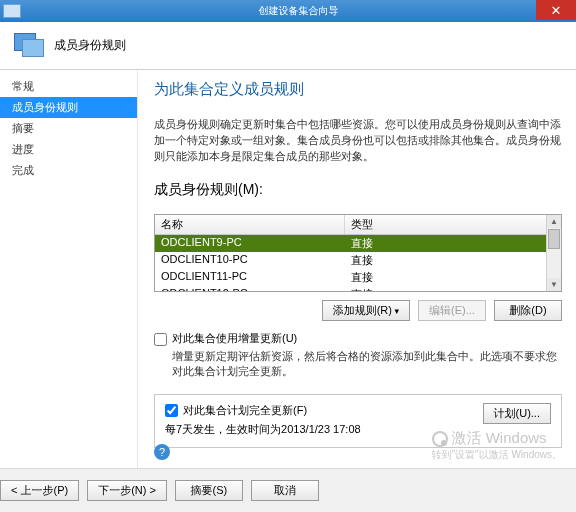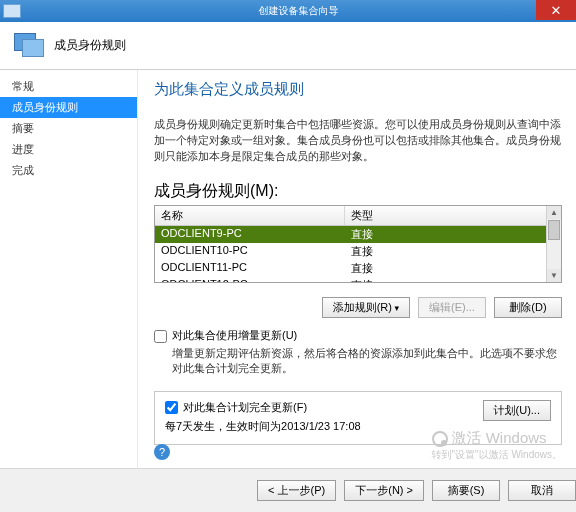--- a/index.html
+++ b/index.html
@@ -13,47 +13,47 @@
   .header .hicon .mon { width:22px; height:18px; background:#5aa0e0; border:1px solid #3a6ea8; position:absolute; top:2px; left:2px;}
   .header .hicon .mon2 { width:22px; height:18px; background:#8cc2f0; border:1px solid #5a8ec0; position:absolute; top:8px; left:10px;}
   .header .htxt { font-size:12px; }
   .body { display:flex; height:398px; background:#fff; }
   .sidebar { width:138px; background:#fff; border-right:1px solid #e8e8e8; padding-top:6px; }
   .sidebar .navitem { padding:3px 12px; font-size:11px; color:#333; cursor:default; }
   .sidebar .navitem.sel { background:#1e90ff; color:#fff; }
   .main { flex:1; padding:10px 14px 6px 16px; position:relative; }
   .mheading { color:#1560a8; font-size:15px; margin-bottom:18px; }
   .desc { font-size:11px; color:#333; line-height:1.45; margin-bottom:16px; }
-  .tbllabel { font-size:16px; margin-bottom:3px; }
+  .tbllabel { font-size:14px; margin-bottom:15px; }
   .tblwrap { border:1px solid #a0a0a0; height:78px; display:flex; background:#fff; }
   .tblinner { flex:1; overflow:hidden; }
   .tblhead { display:flex; background:linear-gradient(#fdfdfd,#ececec); border-bottom:1px solid #c8c8c8; font-size:11px; }
   .tblhead .c1 { width:190px; padding:2px 6px; border-right:1px solid #d8d8d8;}
   .tblhead .c2 { flex:1; padding:2px 6px;}
   .tblrow { display:flex; font-size:11px; }
   .tblrow .c1 { width:190px; padding:1px 6px;}
   .tblrow .c2 { flex:1; padding:1px 6px;}
   .tblrow.selrow { background:#4d7c0f; color:#fff; }
   .sb { width:15px; background:#efefef; border-left:1px solid #d0d0d0; position:relative;}
   .sb .thumb { position:absolute; top:14px; left:1px; right:1px; height:20px; background:#cdcdcd; border:1px solid #a8a8a8;}
   .sb .arr { position:absolute; left:0; right:0; height:13px; background:#e8e8e8; font-size:8px; text-align:center; line-height:13px; color:#666;}
   .sb .arr.up{ top:0;} .sb .arr.dn{ bottom:0;}
-  .rowbtns { display:flex; justify-content:flex-end; gap:8px; margin-top:14px; }
+  .rowbtns { display:flex; justify-content:flex-end; gap:8px; margin-top:8px; }
   .btn { background:linear-gradient(#fdfdfd,#e7e7e7); border:1px solid #9a9a9a; padding:2px 10px; font-size:11px; min-width:68px; text-align:center; }
   .btn.dis { color:#a0a0a0; border-color:#c0c0c0; background:#f4f4f4;}
   .btn.dd::after { content:" ▾"; font-size:9px;}
   .cbrow { display:flex; align-items:flex-end; gap:5px; margin-top:10px; font-size:11px;}
   .cbrow input { margin-top:1px;}
   .sub { font-size:11px; color:#333; margin-left:18px; margin-top:3px; line-height:1.4;}
   .schedgrp { border:1px solid #c8c8c8; margin-top:14px; padding:8px 10px 10px 10px; position:relative;}
   .schedgrp .inchk { display:flex; align-items:center; gap:5px; font-size:11px;}
   .schedgrp .stxt { font-size:11px; margin-top:4px;}
   .schedgrp .sbtn { position:absolute; right:10px; top:8px;}
   .helpicon { position:absolute; left:16px; bottom:8px; width:16px; height:16px; border-radius:50%; background:#3a8ad6; color:#fff; font-size:11px; text-align:center; line-height:16px; }
-  .footer { height:44px; background:#f0f0f0; border-top:1px solid #d8d8d8; display:flex; align-items:center; justify-content:flex-end; gap:8px;}
+  .footer { height:44px; background:#f0f0f0; border-top:1px solid #d8d8d8; display:flex; align-items:center; padding-right:16px; gap:8px;}
   .watermark { position:absolute; right:14px; bottom:50px; color:#c8c8c8; font-size:14px; text-align:left; pointer-events:none;}
   .watermark .w1 { font-size:15px;}
   .watermark .wicon { display:inline-block; width:16px; height:16px; border:2px solid #c8c8c8; border-radius:50%; vertical-align:middle; margin-right:4px; position:relative;}
   .watermark .wicon::after { content:""; position:absolute; width:6px; height:6px; background:#c8c8c8; border-radius:50%; right:-1px; bottom:-1px;}
 </style>
 </head>
 <body>
 
 <div class="titlebar">
   <div class="tb-left"></div>

